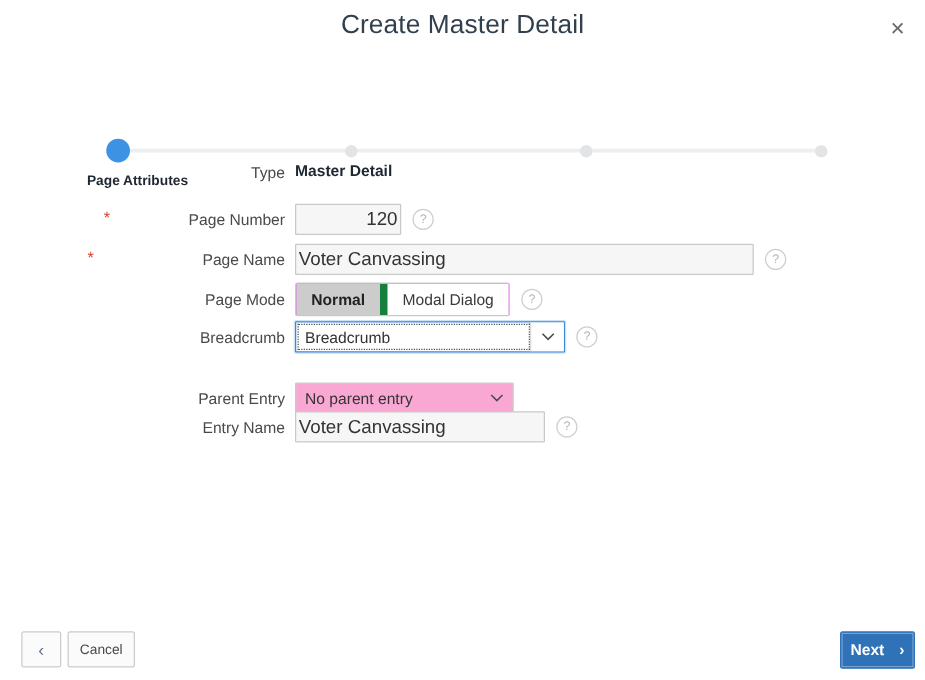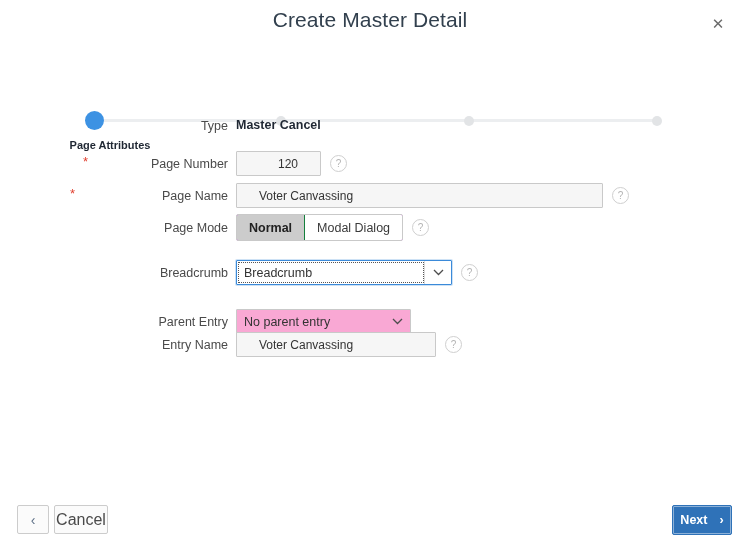--- a/index.html
+++ b/index.html
@@ -97,21 +97,21 @@
     text-align: center;
     font-size: 11px;
     font-weight: bold;
     color: #1f2733;
     white-space: nowrap;
   }
 
   
   .form-area {
     position: absolute;
-    top: 116px;
+    top: 128px;
     left: 0;
     width: 740px;
   }
   .form-row {
     position: relative;
     height: 19px;
     margin-bottom: 19px;
     display: flex;
     align-items: center;
   }
@@ -143,23 +143,23 @@
     color: #1f2733;
     line-height: 19px;
   }
 
   .txt-input {
     box-sizing: border-box;
     height: 25px;
     border: 1px solid #c9c9c9;
     background: #f6f6f6;
     font-family: "Liberation Sans", sans-serif;
-    font-size: 12px;
+    font-size: 15px;
     color: #333333;
-    padding: 0 22px;
+    padding: 0 2px;
     border-radius: 1px;
     outline: none;
   }
   .txt-input.number {
     width: 85px;
     text-align: right;
   }
   .txt-input.wide {
     width: 367px;
   }
@@ -181,21 +181,21 @@
     align-items: center;
     justify-content: center;
     padding: 0 12px;
     font-size: 12.5px;
     color: #3a3a3a;
     background: #ffffff;
     cursor: pointer;
     white-space: nowrap;
   }
   .toggle-opt + .toggle-opt {
-    border-left: 1px solid #15803d;
+    border-left: 6px solid #15803d;
   }
   .toggle-opt.selected {
     background: #cccccc;
     font-weight: bold;
     color: #222222;
   }
 
   
   .select-box {
     box-sizing: border-box;
@@ -274,21 +274,21 @@
     height: 50px;
   }
   .btn {
     box-sizing: border-box;
     position: absolute;
     height: 29px;
     border: 1px solid #cccccc;
     background: #fbfbfb;
     border-radius: 2px;
     font-family: "Liberation Sans", sans-serif;
-    font-size: 16px;
+    font-size: 11px;
     color: #4a4a4a;
     display: flex;
     align-items: center;
     justify-content: center;
     cursor: pointer;
     padding: 0;
   }
   .btn-back {
     left: 17px;
     top: 11px;
@@ -342,21 +342,21 @@
   <div class="wizard-step" style="left:657px;">
     <div class="wizard-dot"></div>
   </div>
 </div>
 
 <div class="form-area">
 
   <div class="form-row">
     <div class="row-label">Type</div>
     <div class="row-control">
-      <span class="static-value">Master Cancel</span>
+      <span class="static-value">Master Detail</span>
     </div>
   </div>
 
   <div class="form-row" style="margin-bottom:13px;">
     <div class="row-label">
       <span class="req-star" style="left:83px;">*</span>
       <span>Page Number</span>
     </div>
     <div class="row-control">
       <input class="txt-input number" type="text" value="120" style="">
@@ -368,21 +368,21 @@
     <div class="row-label">
       <span class="req-star" style="left:70px;">*</span>
       <span>Page Name</span>
     </div>
     <div class="row-control">
       <input class="txt-input wide" type="text" value="Voter Canvassing" style="">
       <div class="help-icon">?</div>
     </div>
   </div>
 
-  <div class="form-row" style="margin-bottom:26px;">
+  <div class="form-row" style="margin-bottom:11px;">
     <div class="row-label">Page Mode</div>
     <div class="row-control">
       <div class="toggle-group">
         <div class="toggle-opt selected">Normal</div>
         <div class="toggle-opt">Modal Dialog</div>
       </div>
       <div class="help-icon">?</div>
     </div>
   </div>
 

